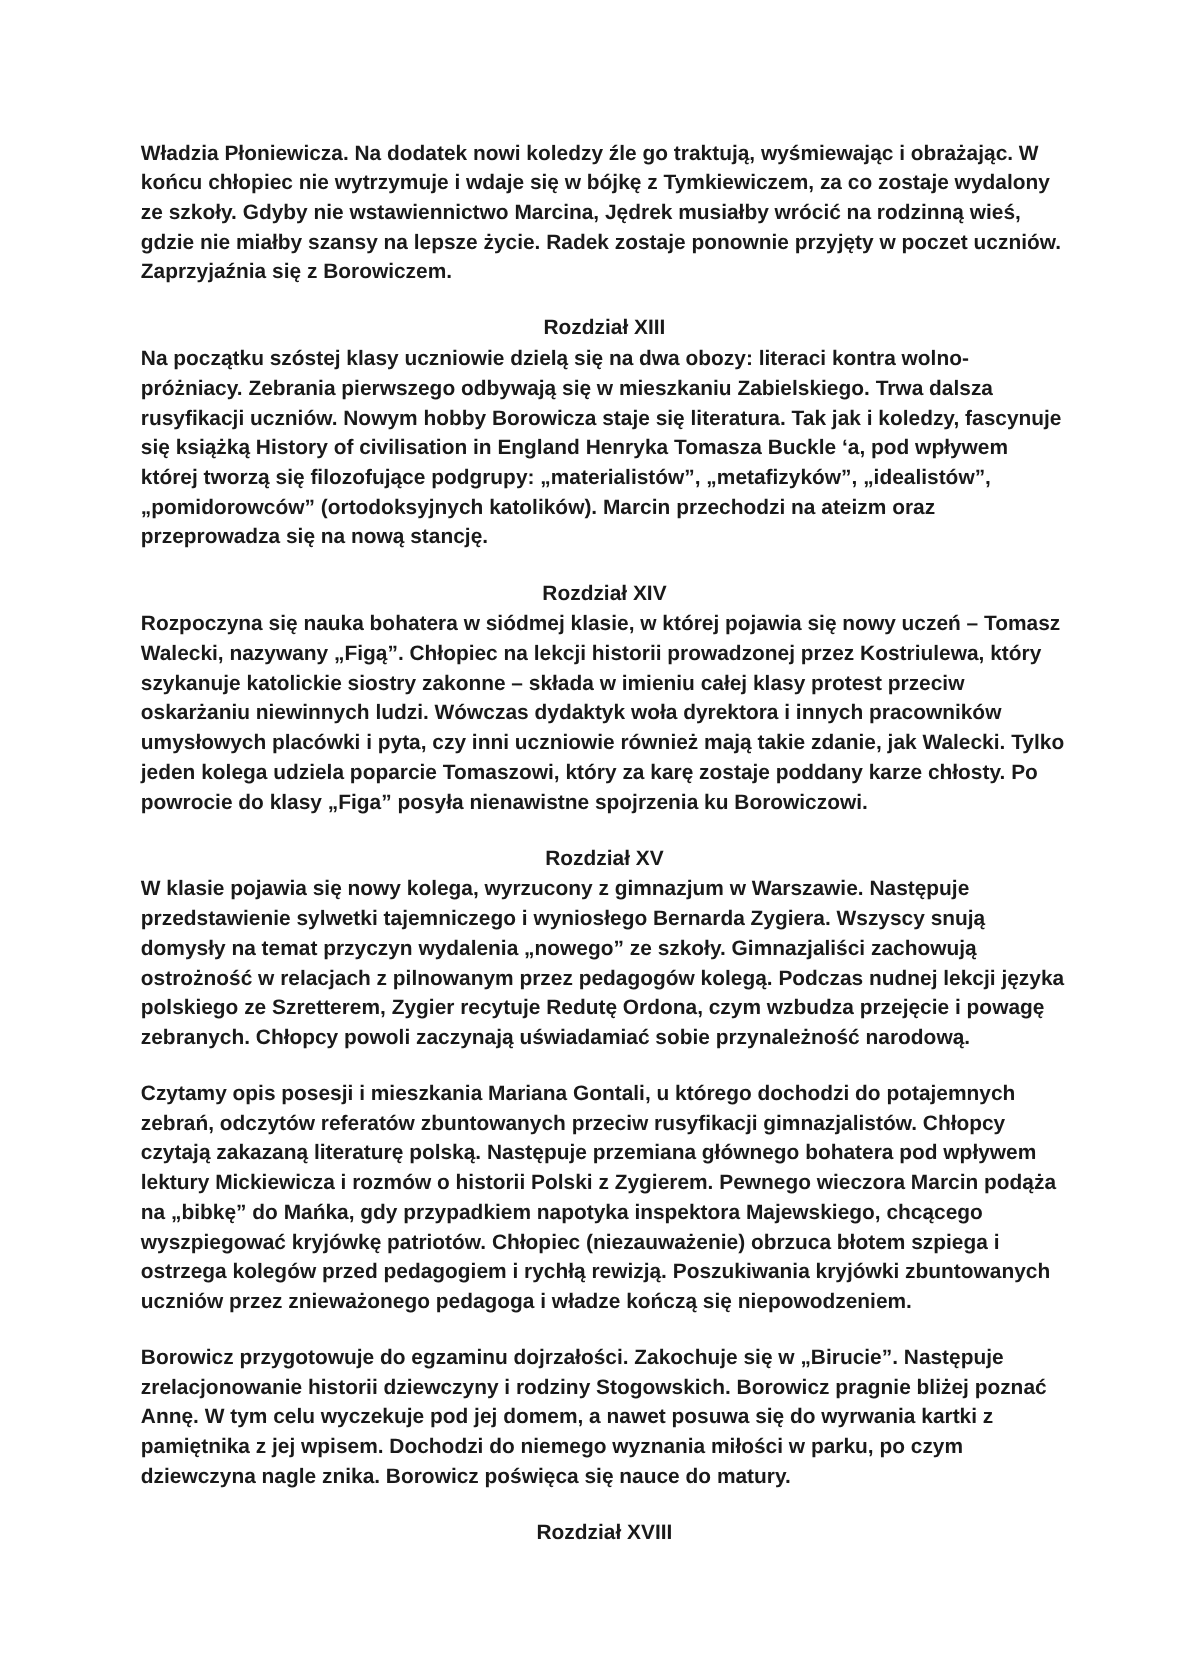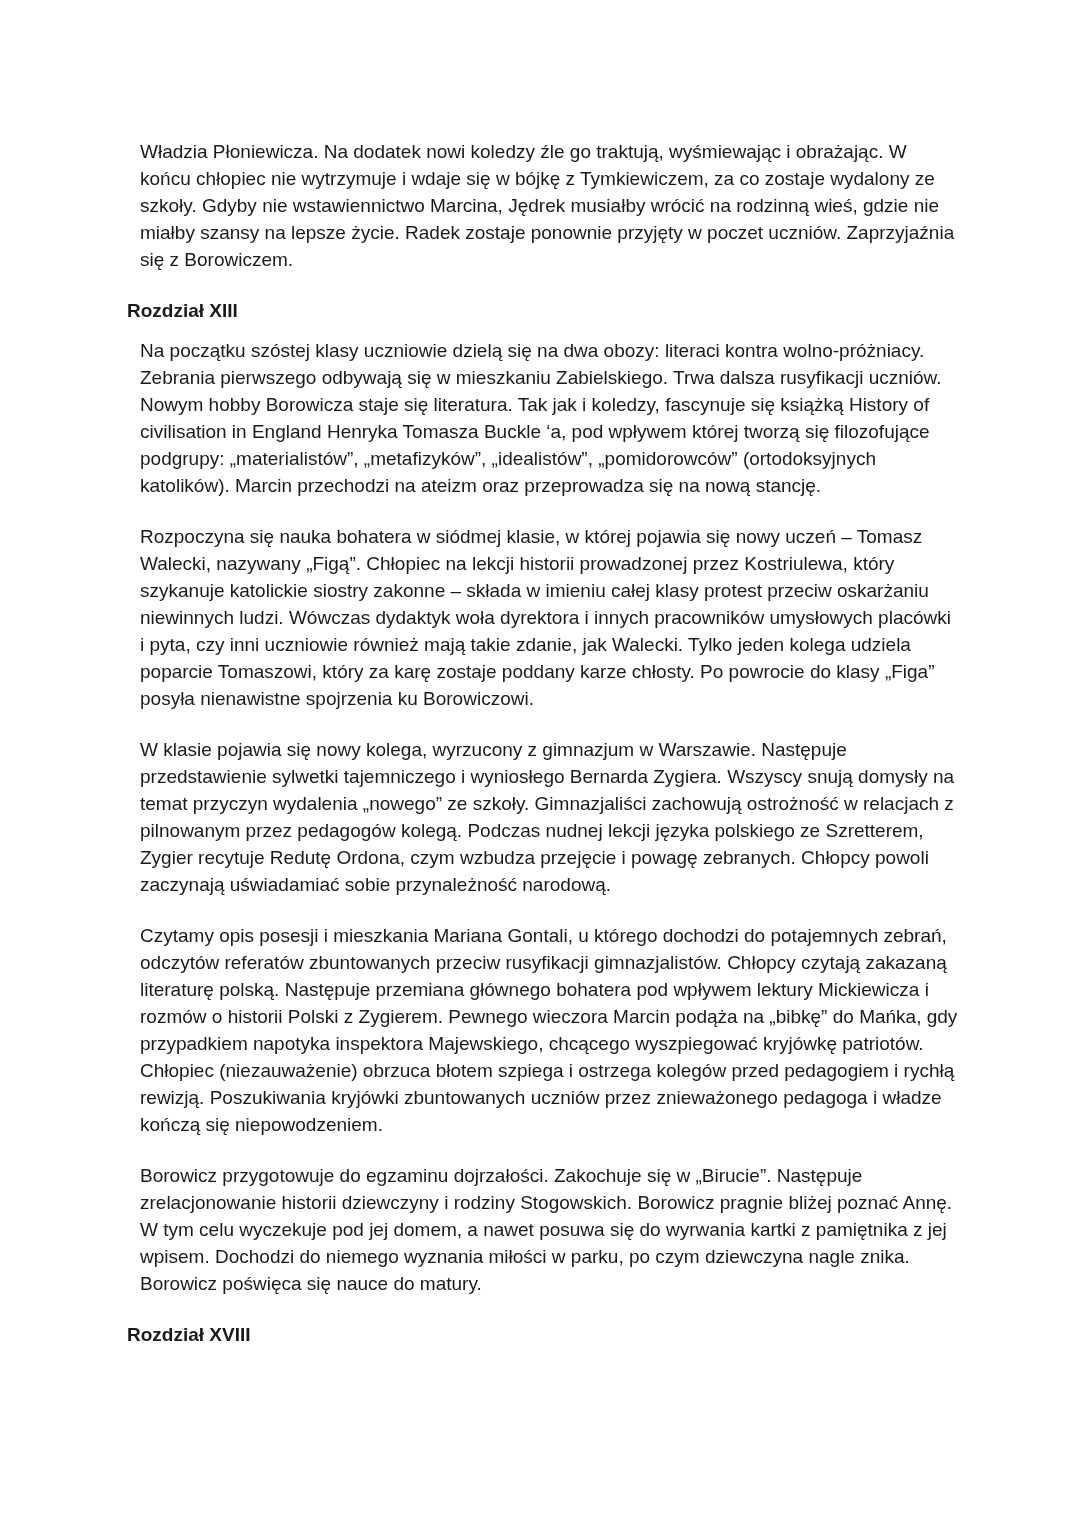--- a/index.html
+++ b/index.html
@@ -26,50 +26,53 @@
     margin: 0 0 24px 0;
   }
   .section:last-child {
     margin-bottom: 4px;
   }
   .section-heading {
     font-size: 19px;
     line-height: 27px;
     font-weight: bold;
     margin: 0;
+    text-align: center;
   }
   .section-body {
     font-size: 19px;
     line-height: 27px;
-    font-weight: normal;
-    margin: 13px;
+    font-weight: bold;
+    margin: 1px;
     text-align: left;
   }
 </style>
 </head>
 <body>
 
 <div class="page">
   <div class="content">
 
   <section class="section">
 
     <p class="section-body">Władzia Płoniewicza. Na dodatek nowi koledzy źle go traktują, wyśmiewając i obrażając. W końcu chłopiec nie wytrzymuje i wdaje się w bójkę z Tymkiewiczem, za co zostaje wydalony ze szkoły. Gdyby nie wstawiennictwo Marcina, Jędrek musiałby wrócić na rodzinną wieś, gdzie nie miałby szansy na lepsze życie. Radek zostaje ponownie przyjęty w poczet uczniów. Zaprzyjaźnia się z Borowiczem.</p>
   </section>
 
   <section class="section">
     <h2 class="section-heading">Rozdział XIII</h2>
     <p class="section-body">Na początku szóstej klasy uczniowie dzielą się na dwa obozy: literaci kontra wolno-próżniacy. Zebrania pierwszego odbywają się w mieszkaniu Zabielskiego. Trwa dalsza rusyfikacji uczniów. Nowym hobby Borowicza staje się literatura. Tak jak i koledzy, fascynuje się książką History of civilisation in England Henryka Tomasza Buckle ʻa, pod wpływem której tworzą się filozofujące podgrupy: „materialistów”, „metafizyków”, „idealistów”, „pomidorowców” (ortodoksyjnych katolików). Marcin przechodzi na ateizm oraz przeprowadza się na nową stancję.</p>
   </section>
 
   <section class="section">
+    <h2 class="section-heading">Rozdział XIV</h2>
     <p class="section-body">Rozpoczyna się nauka bohatera w siódmej klasie, w której pojawia się nowy uczeń – Tomasz Walecki, nazywany „Figą”. Chłopiec na lekcji historii prowadzonej przez Kostriulewa, który szykanuje katolickie siostry zakonne – składa w imieniu całej klasy protest przeciw oskarżaniu niewinnych ludzi. Wówczas dydaktyk woła dyrektora i innych pracowników umysłowych placówki i pyta, czy inni uczniowie również mają takie zdanie, jak Walecki. Tylko jeden kolega udziela poparcie Tomaszowi, który za karę zostaje poddany karze chłosty. Po powrocie do klasy „Figa” posyła nienawistne spojrzenia ku Borowiczowi.</p>
   </section>
 
   <section class="section">
+    <h2 class="section-heading">Rozdział XV</h2>
     <p class="section-body">W klasie pojawia się nowy kolega, wyrzucony z gimnazjum w Warszawie. Następuje przedstawienie sylwetki tajemniczego i wyniosłego Bernarda Zygiera. Wszyscy snują domysły na temat przyczyn wydalenia „nowego” ze szkoły. Gimnazjaliści zachowują ostrożność w relacjach z pilnowanym przez pedagogów kolegą. Podczas nudnej lekcji języka polskiego ze Szretterem, Zygier recytuje Redutę Ordona, czym wzbudza przejęcie i powagę zebranych. Chłopcy powoli zaczynają uświadamiać sobie przynależność narodową.</p>
   </section>
 
   <section class="section">
     <p class="section-body">Czytamy opis posesji i mieszkania Mariana Gontali, u którego dochodzi do potajemnych zebrań, odczytów referatów zbuntowanych przeciw rusyfikacji gimnazjalistów. Chłopcy czytają zakazaną literaturę polską. Następuje przemiana głównego bohatera pod wpływem lektury Mickiewicza i rozmów o historii Polski z Zygierem. Pewnego wieczora Marcin podąża na „bibkę” do Mańka, gdy przypadkiem napotyka inspektora Majewskiego, chcącego wyszpiegować kryjówkę patriotów. Chłopiec (niezauważenie) obrzuca błotem szpiega i ostrzega kolegów przed pedagogiem i rychłą rewizją. Poszukiwania kryjówki zbuntowanych uczniów przez znieważonego pedagoga i władze kończą się niepowodzeniem.</p>
   </section>
 
   <section class="section">
     <p class="section-body">Borowicz przygotowuje do egzaminu dojrzałości. Zakochuje się w „Birucie”. Następuje zrelacjonowanie historii dziewczyny i rodziny Stogowskich. Borowicz pragnie bliżej poznać Annę. W tym celu wyczekuje pod jej domem, a nawet posuwa się do wyrwania kartki z pamiętnika z jej wpisem. Dochodzi do niemego wyznania miłości w parku, po czym dziewczyna nagle znika. Borowicz poświęca się nauce do matury.</p>
   </section>

